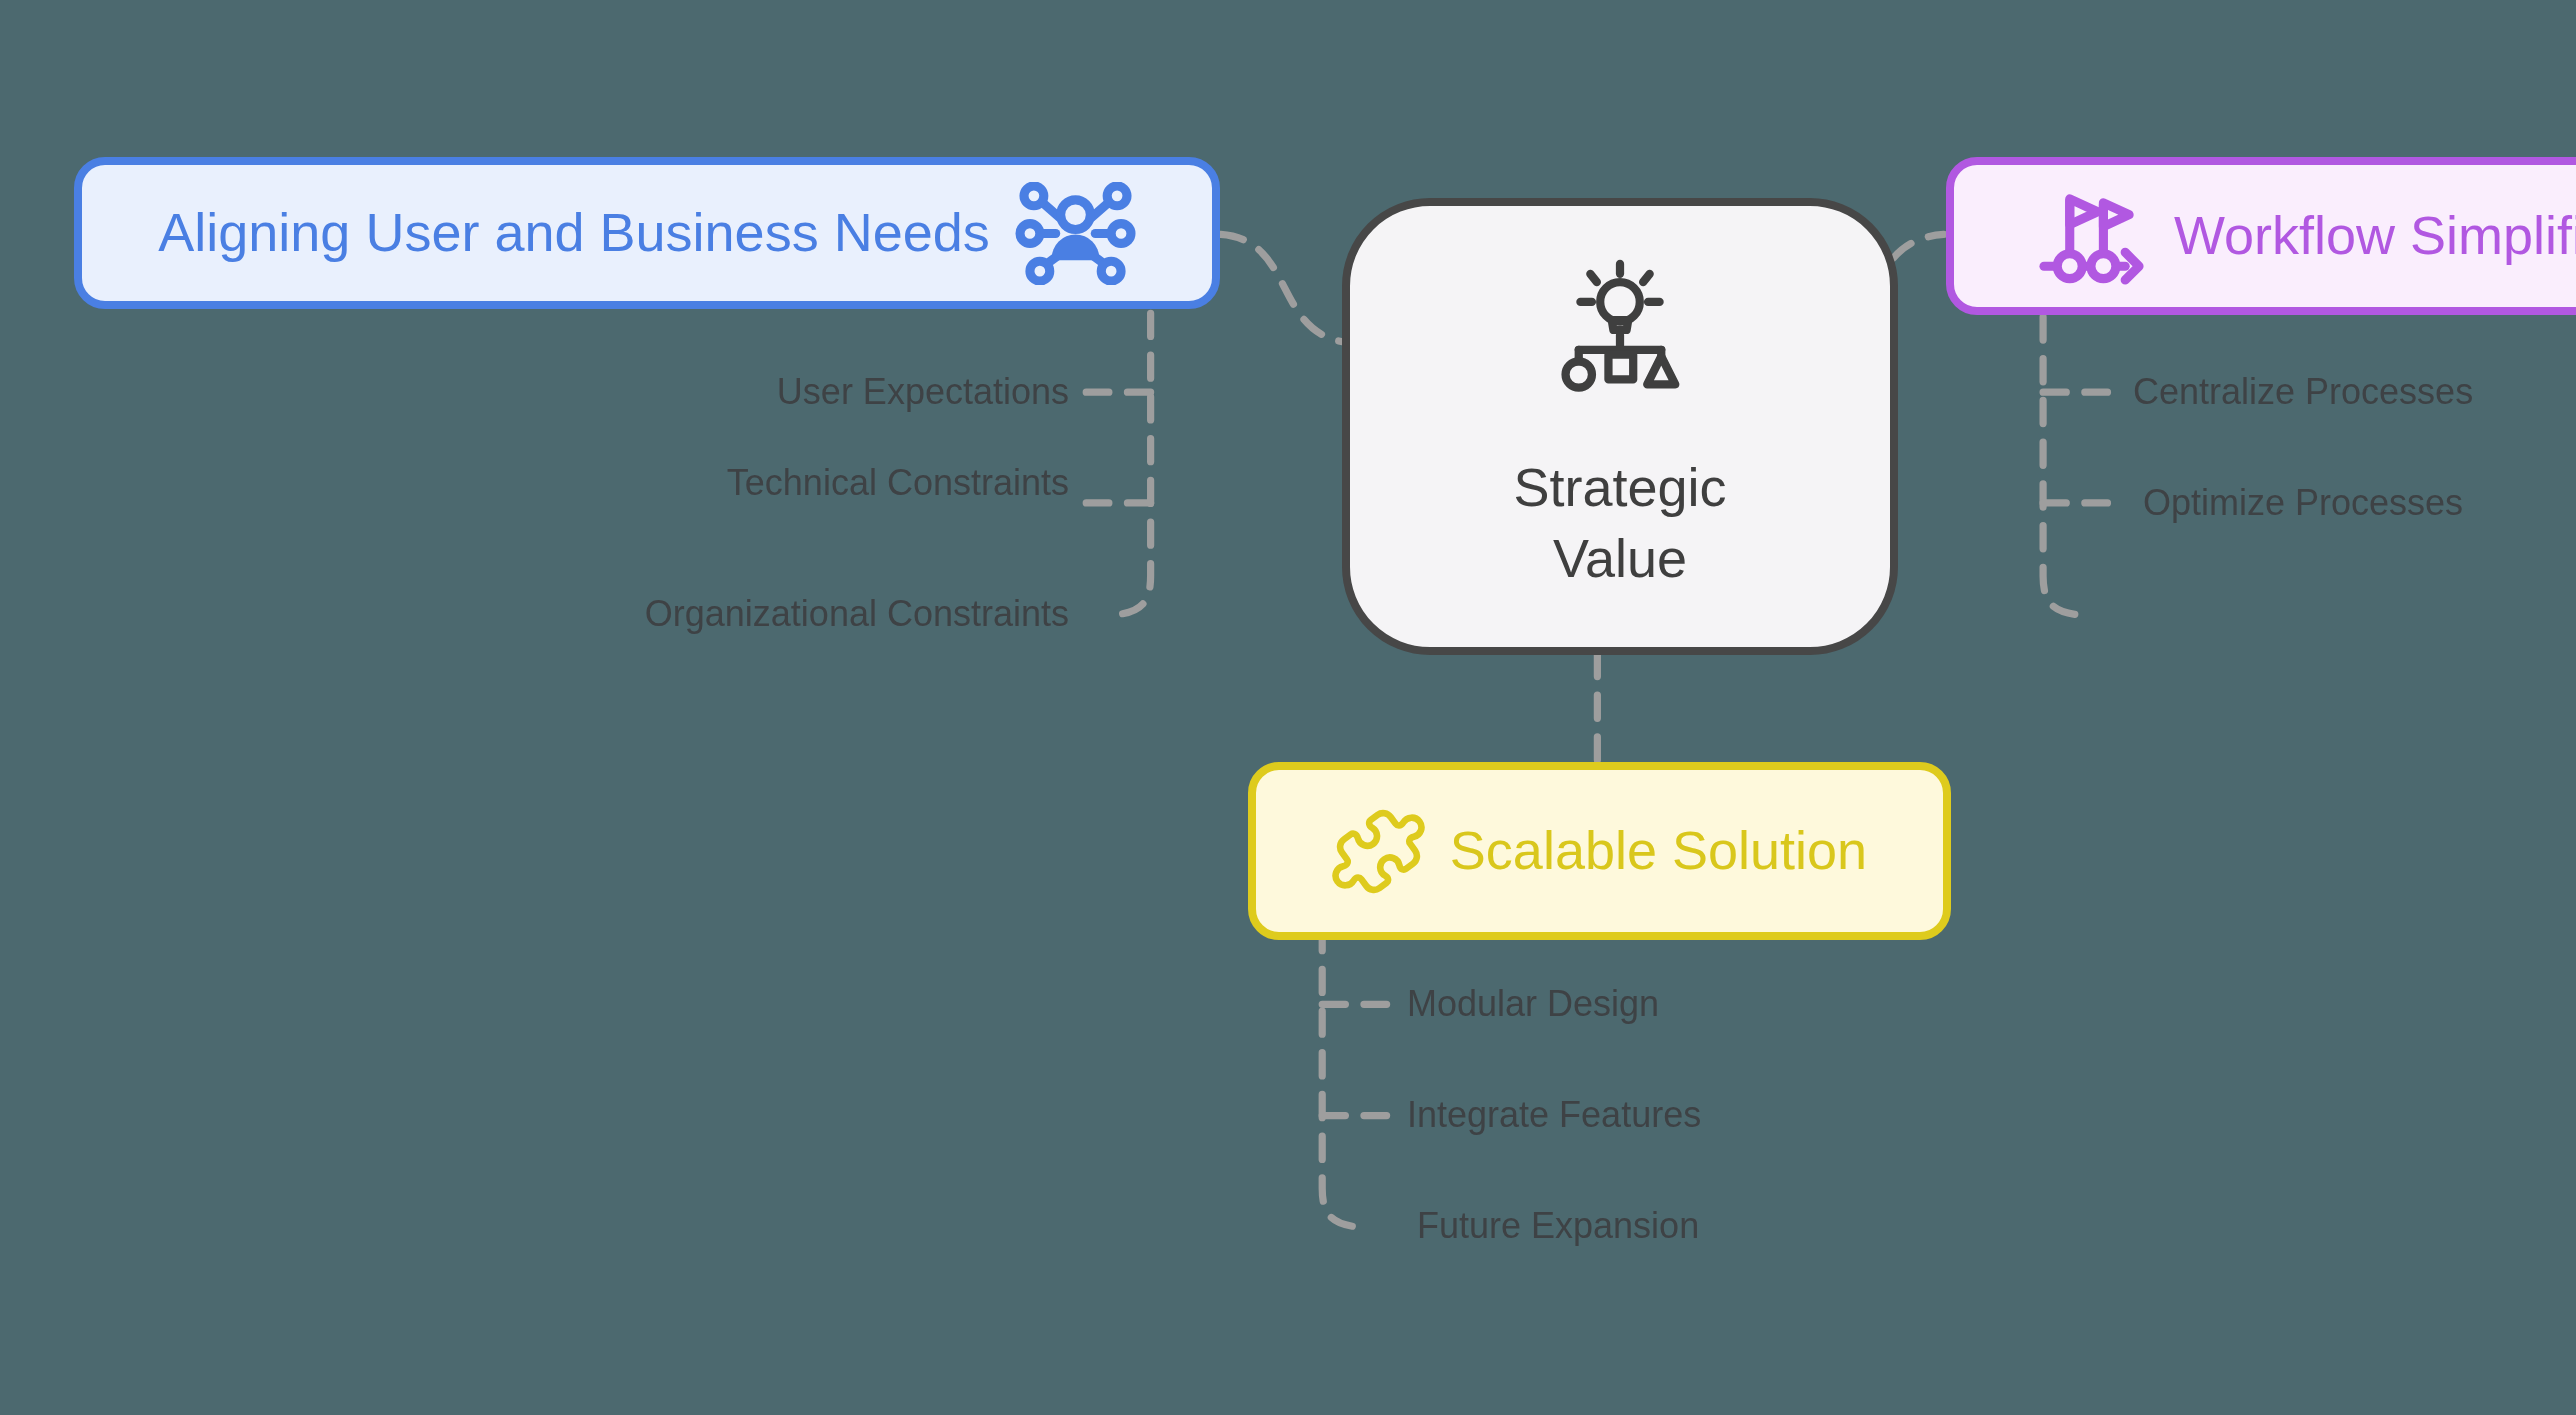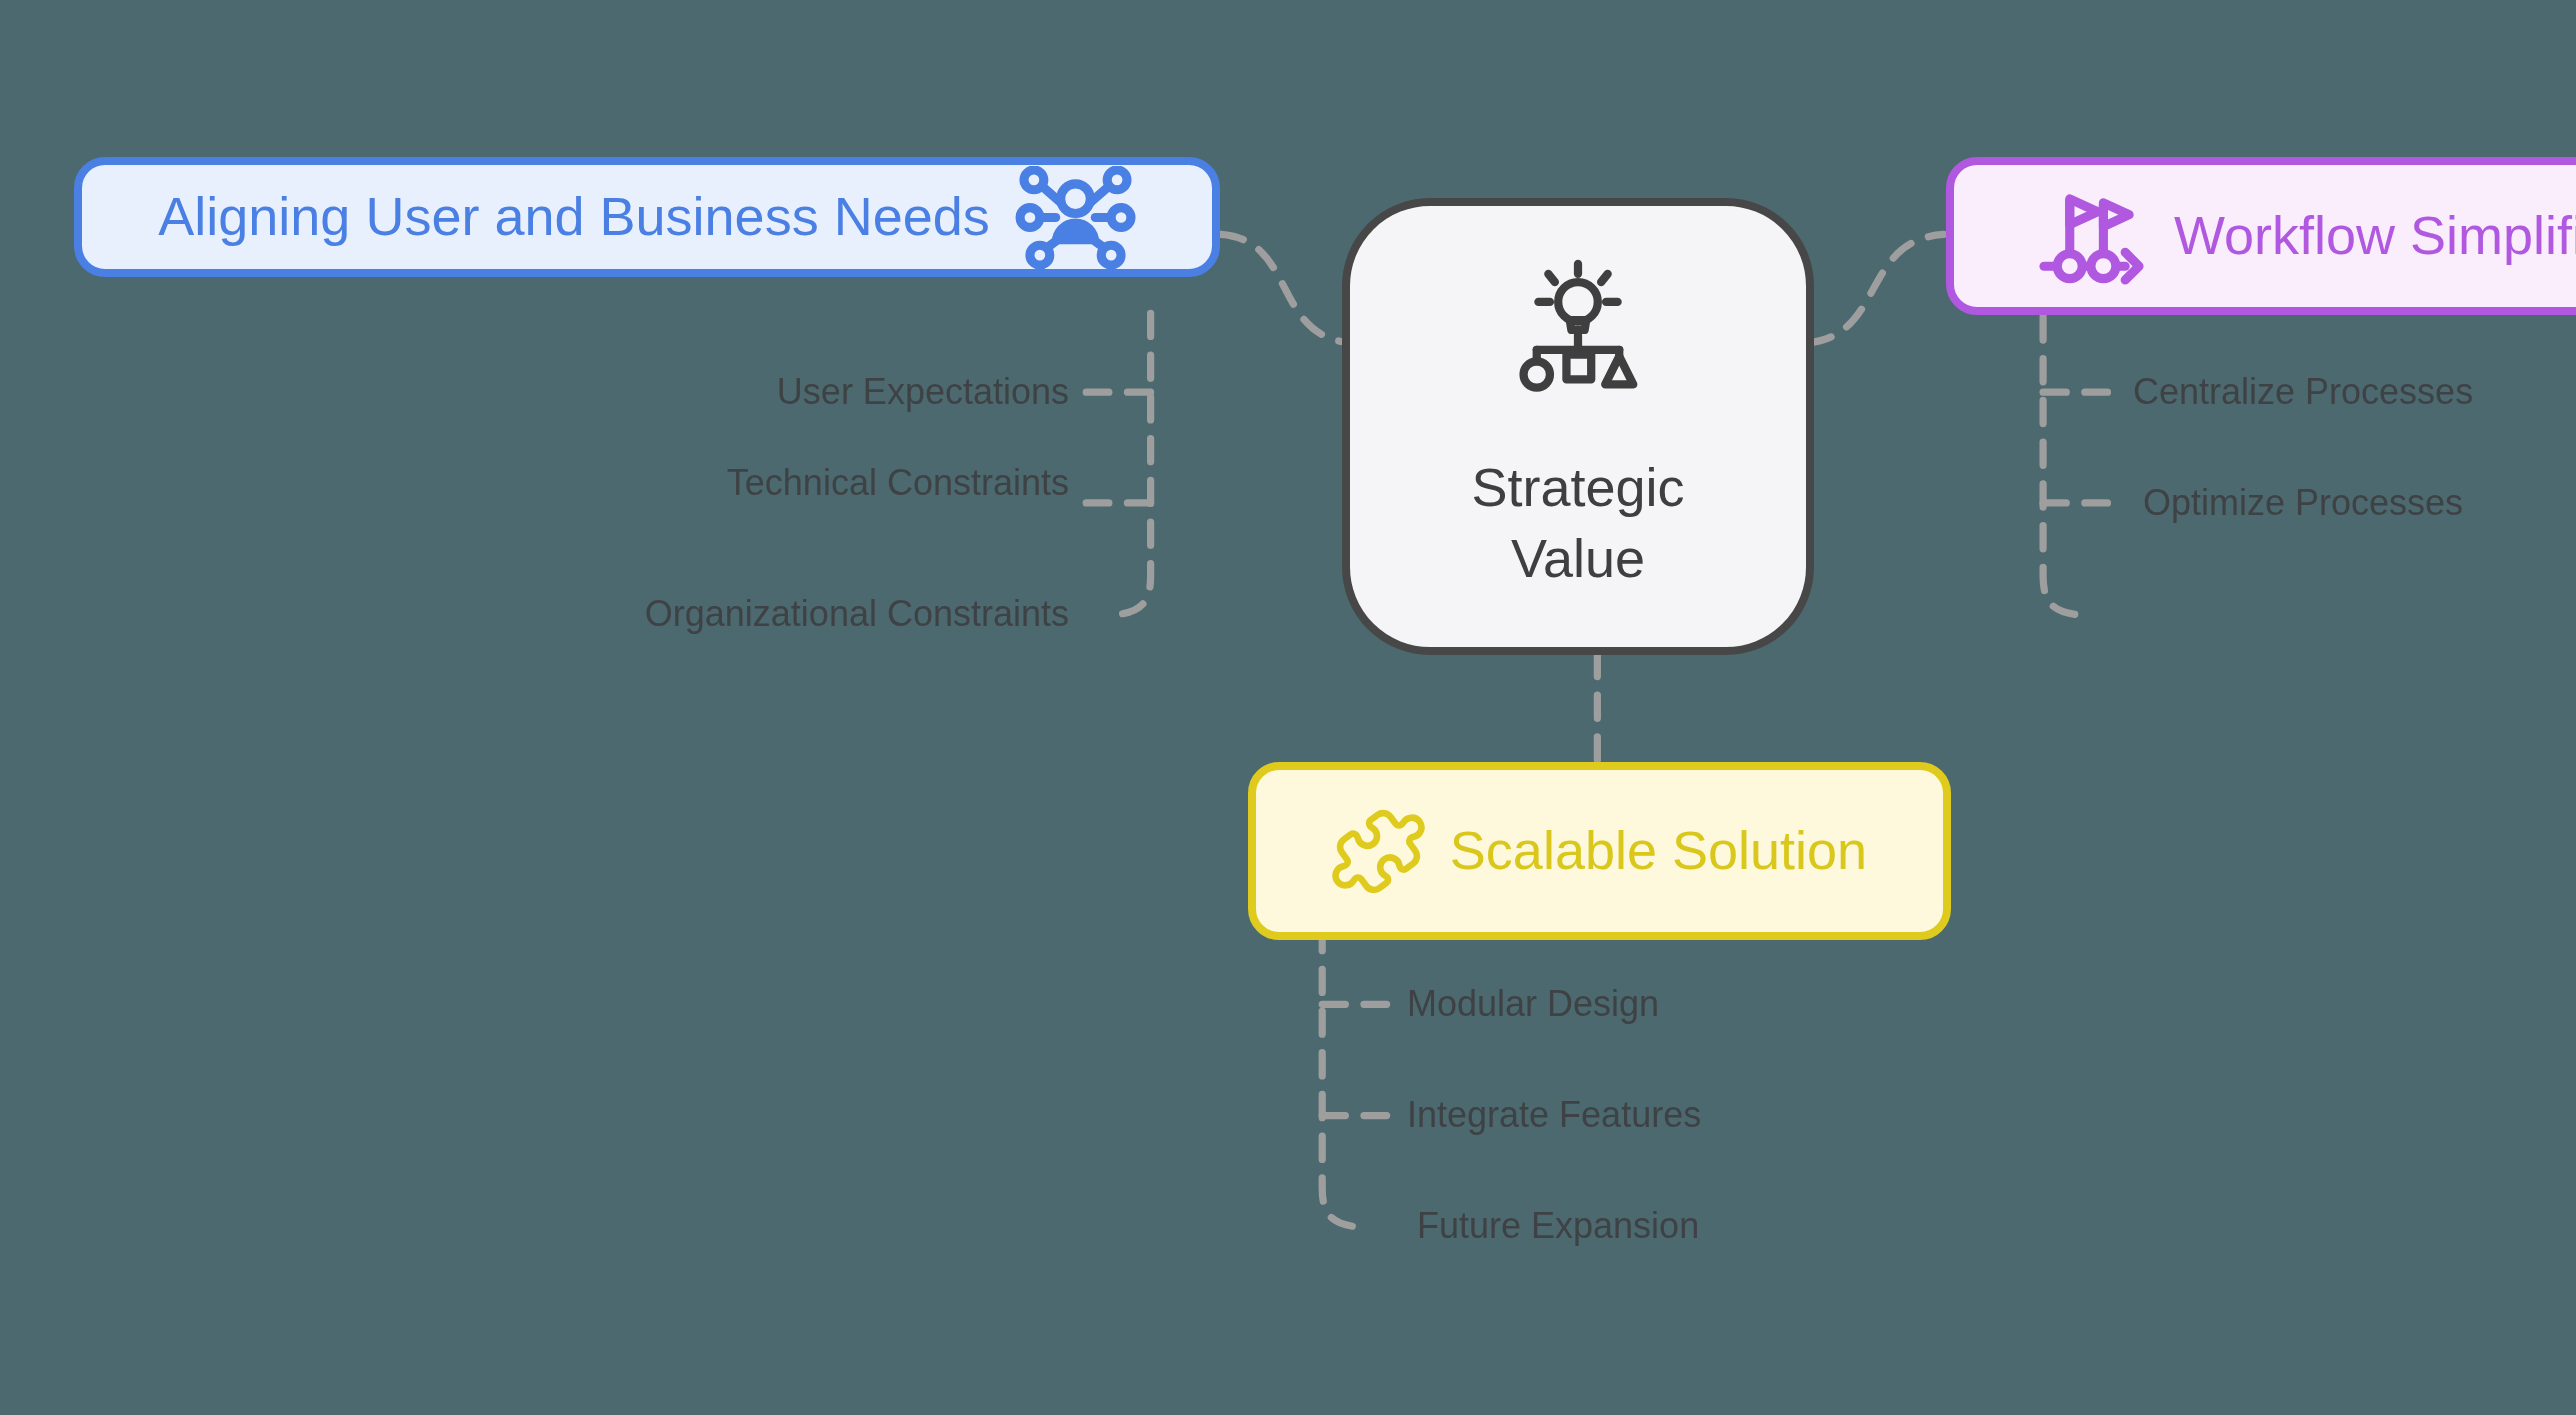--- a/index.html
+++ b/index.html
@@ -3,27 +3,27 @@
 <meta charset="utf-8">
 <style>
   html,body{margin:0;padding:0;background:#4C696F;}
   .canvas{position:relative;width:2900px;height:1416px;background:var(--background);
           font-family:"Liberation Sans",sans-serif;overflow:hidden;}
   .connectors{position:absolute;left:0;top:0;}
   .dash{fill:none;stroke:var(--connector);stroke-width:14;stroke-linecap:round;stroke-dasharray:45 36;}
   .node{position:absolute;display:flex;align-items:center;justify-content:center;
         box-sizing:border-box;border:8.2px solid;}
   .branch-node{border-radius:31px;gap:25px;}
-  #node-blue{left:74px;top:157px;width:1146px;height:120px;
+  #node-blue{left:74px;top:157px;width:1146px;height:152px;
              background:var(--blue-fill);border-color:var(--blue);color:var(--blue);}
   #node-purple{left:1946px;top:157px;width:874px;height:158px;
              background:var(--purple-fill);border-color:var(--purple);color:var(--purple);}
   #node-yellow{left:1248px;top:762px;width:703px;height:178px;
              background:var(--yellow-fill);border-color:var(--yellow-border);color:var(--yellow-text);}
-  #node-center{left:1342px;top:198px;width:472px;height:457px;border-radius:88px;
+  #node-center{left:1342px;top:198px;width:556px;height:457px;border-radius:88px;
              background:var(--center-fill);border-color:var(--center-border);color:var(--center-text);
              flex-direction:column;gap:28px;}
   .node-label{font-size:54px;line-height:1.32;white-space:pre-line;text-align:center;}
   .sub-label{position:absolute;font-size:36px;color:var(--sublabel-text);
              transform:translateY(-50%);white-space:nowrap;}
   .sub-left{right:1831px;text-align:right;}
   .sub-right{left:2133px;}
   .sub-bottom{left:1407px;}
   
   .st-blue{stroke:var(--blue);fill:none;}

